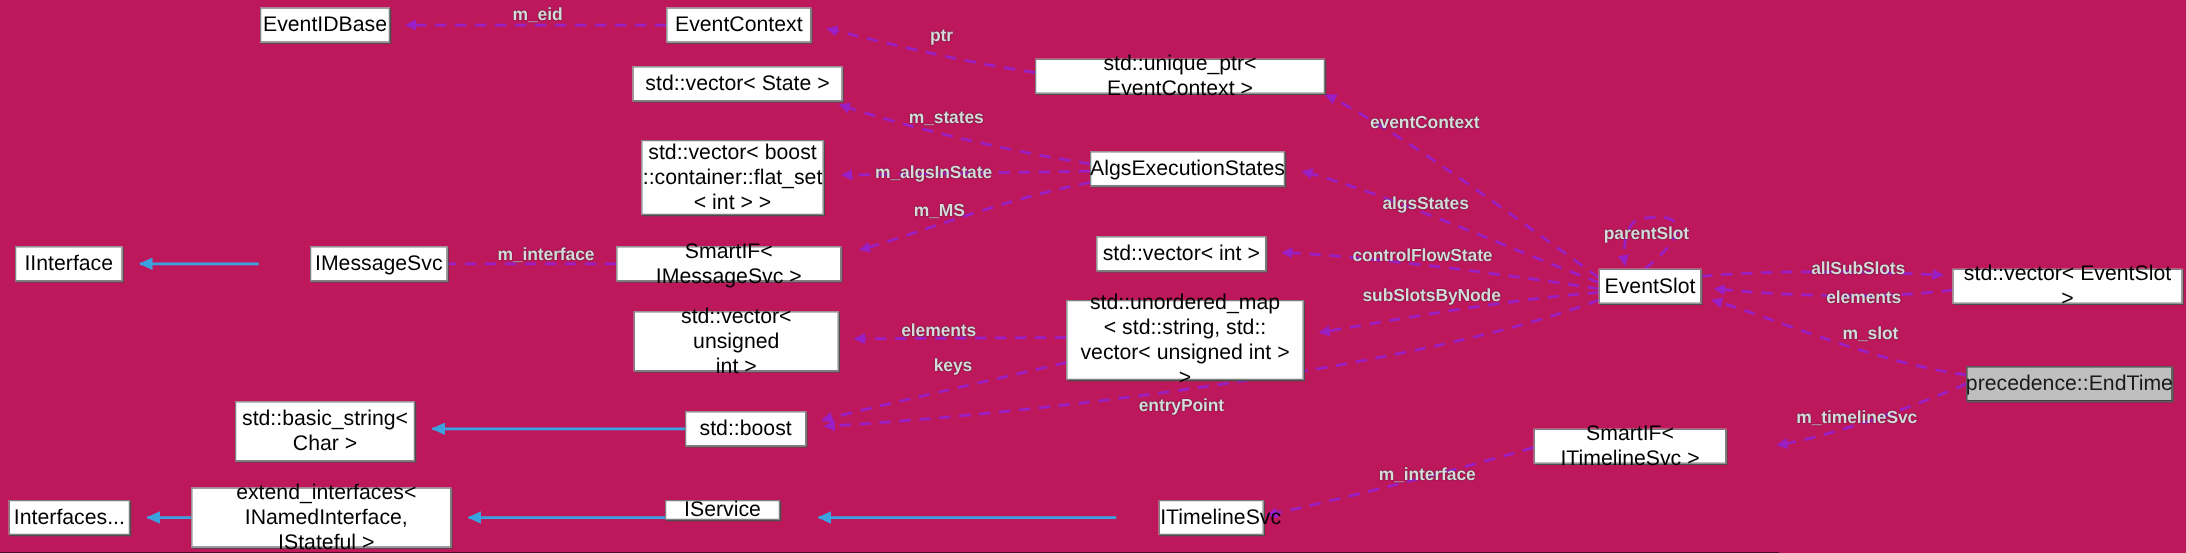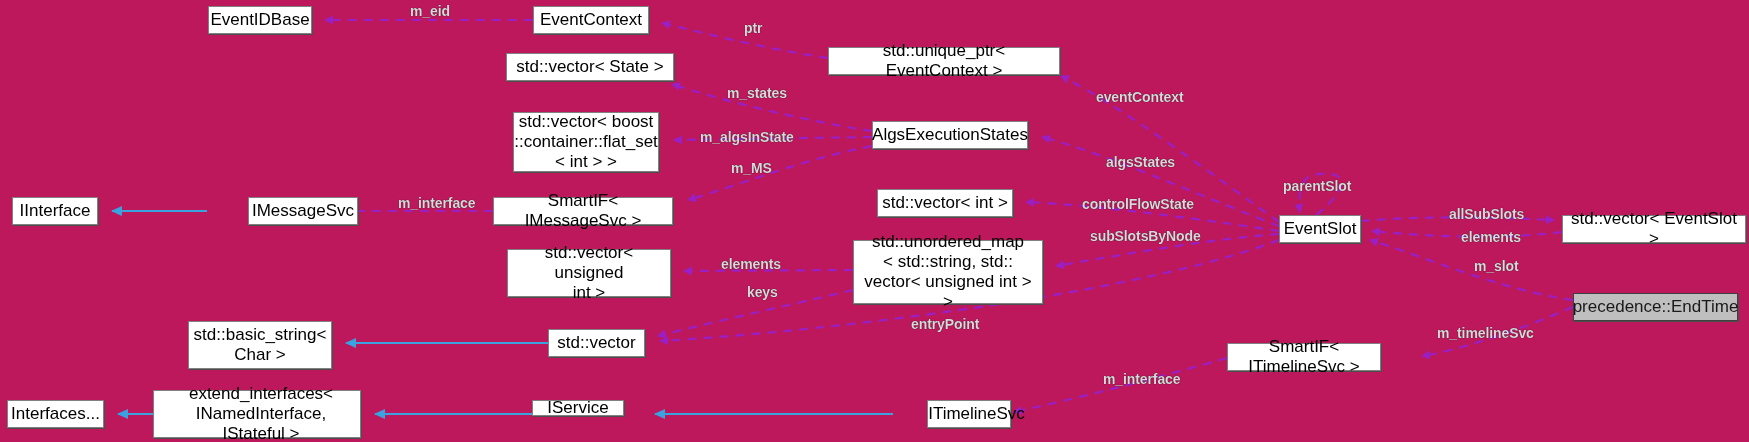--- a/index.html
+++ b/index.html
@@ -115,21 +115,21 @@
       <div class="node" style="left: 1279px; top: 215px; width: 82px; height: 28px;">EventSlot</div>
       <div class="node" style="left: 1562px; top: 215px; width: 184px; height: 28px;">std::vector&lt; EventSlot &gt;</div>
       <div class="node" style="left: 507px; top: 249px; width: 164px; height: 48px;">std::vector&lt; unsigned
 int &gt;</div>
       <div class="node" style="left: 853px; top: 240px; width: 190px; height: 64px;">std::unordered_map
 &lt; std::string, std::
 vector&lt; unsigned int &gt; &gt;</div>
       <div class="node highlight" style="left: 1573px; top: 293px; width: 165px; height: 28px;">precedence::EndTime</div>
       <div class="node" style="left: 188px; top: 321px; width: 144px; height: 48px;">std::basic_string&lt;
 Char &gt;</div>
-      <div class="node" style="left: 548px; top: 329px; width: 97px; height: 28px;">std::vector</div>
+      <div class="node" style="left: 548px; top: 329px; width: 97px; height: 28px;">std::boost</div>
       <div class="node" style="left: 1227px; top: 343px; width: 154px; height: 28px;">SmartIF&lt; ITimelineSvc &gt;</div>
       <div class="node" style="left: 7px; top: 400px; width: 97px; height: 28px;">Interfaces...</div>
       <div class="node" style="left: 153px; top: 390px; width: 208px; height: 48px; padding-left: 12px;">extend_interfaces&lt;
 INamedInterface, IStateful &gt;</div>
       <div class="node" style="left: 532px; top: 400px; width: 92px; height: 16px;">IService</div>
       <div class="node" style="left: 927px; top: 400px; width: 84px; height: 28px; padding-left: 19px;">ITimelineSvc</div>
     </div>
   <div id="labels">
       <div class="edge-label" style="left: 410px; top: 3px;">m_eid</div>
       <div class="edge-label" style="left: 744px; top: 20px;">ptr</div>

